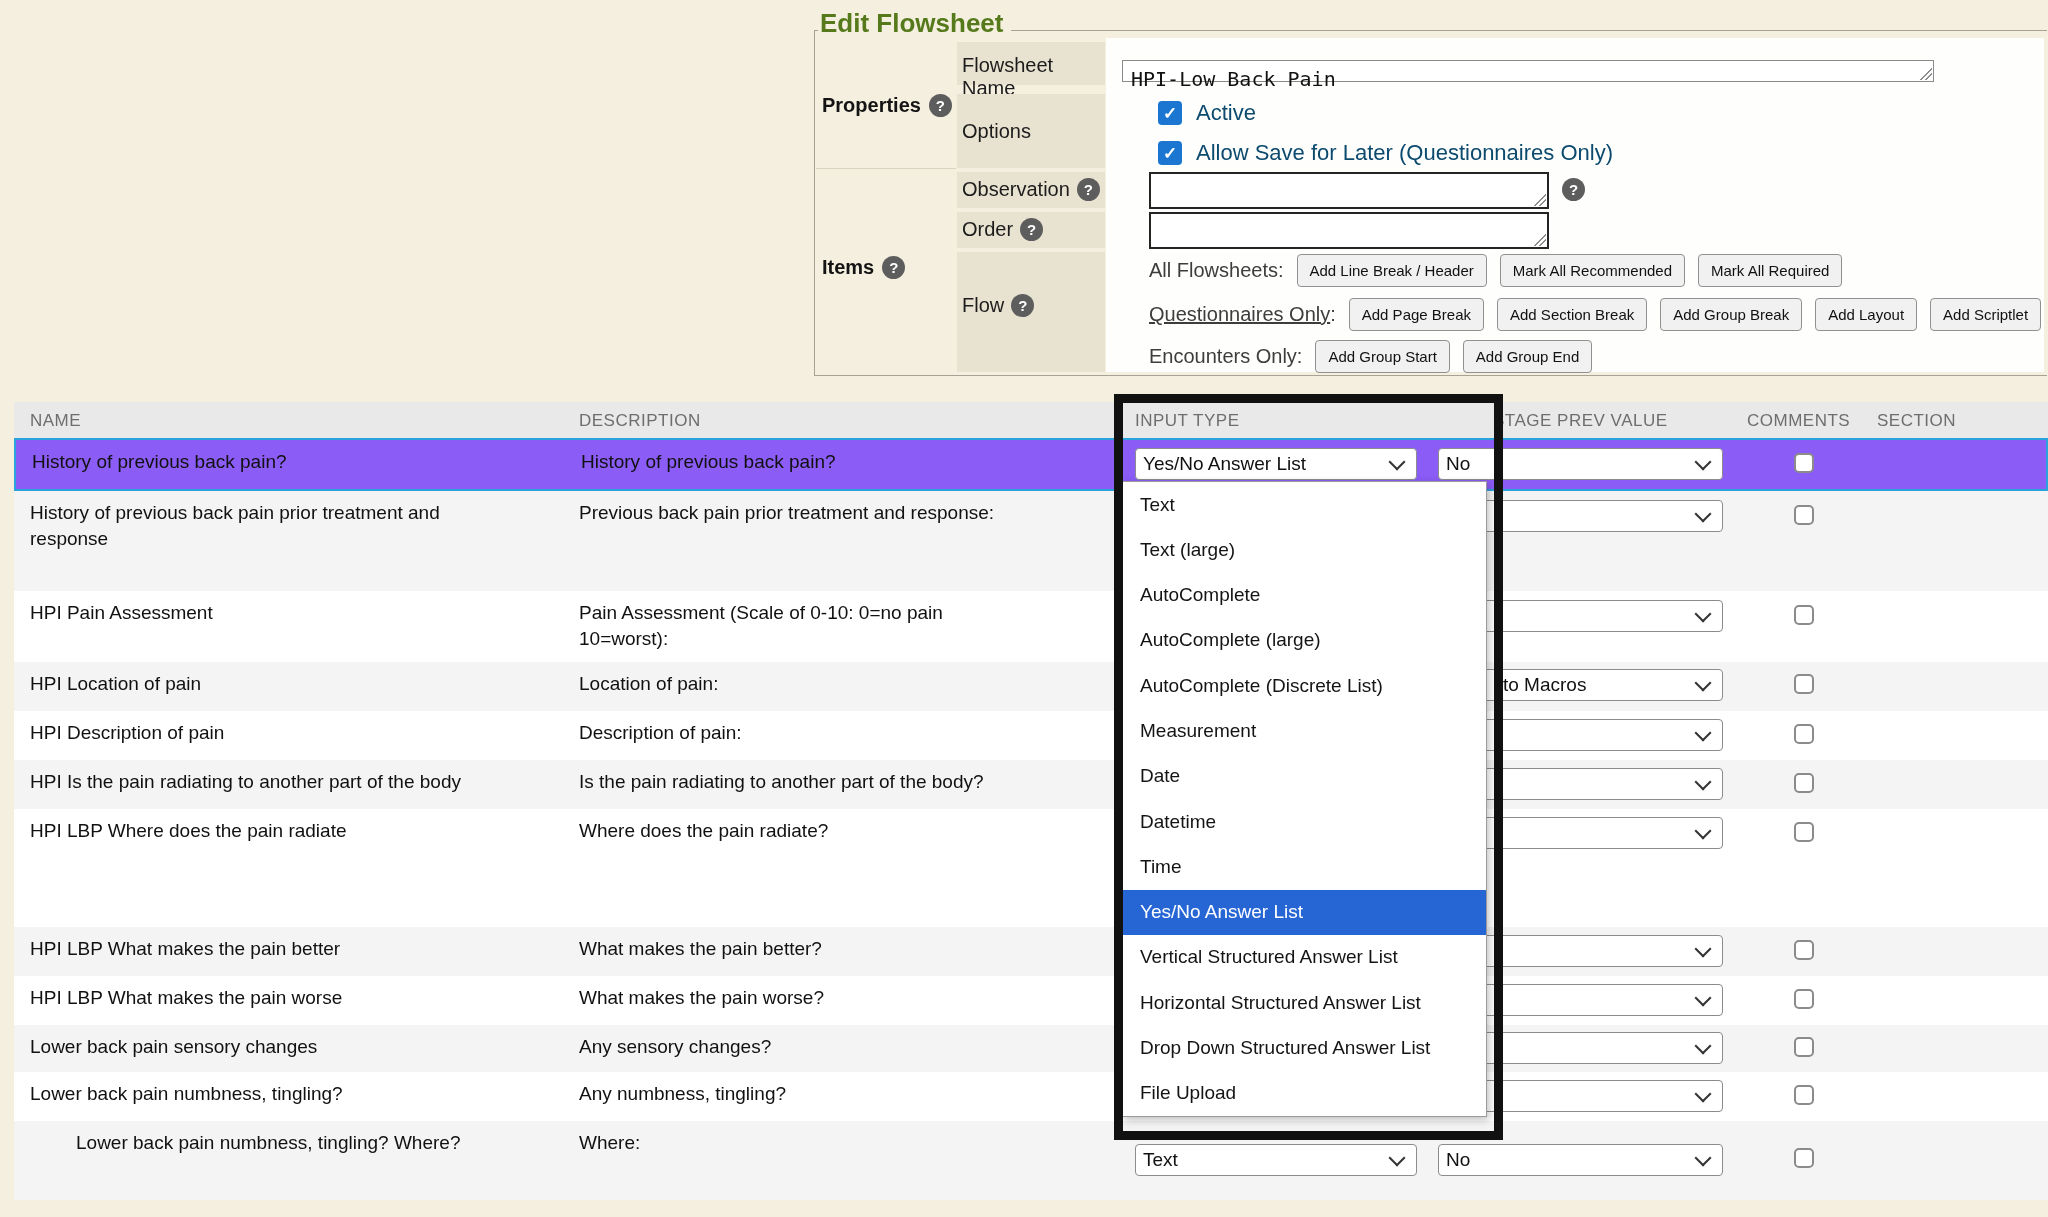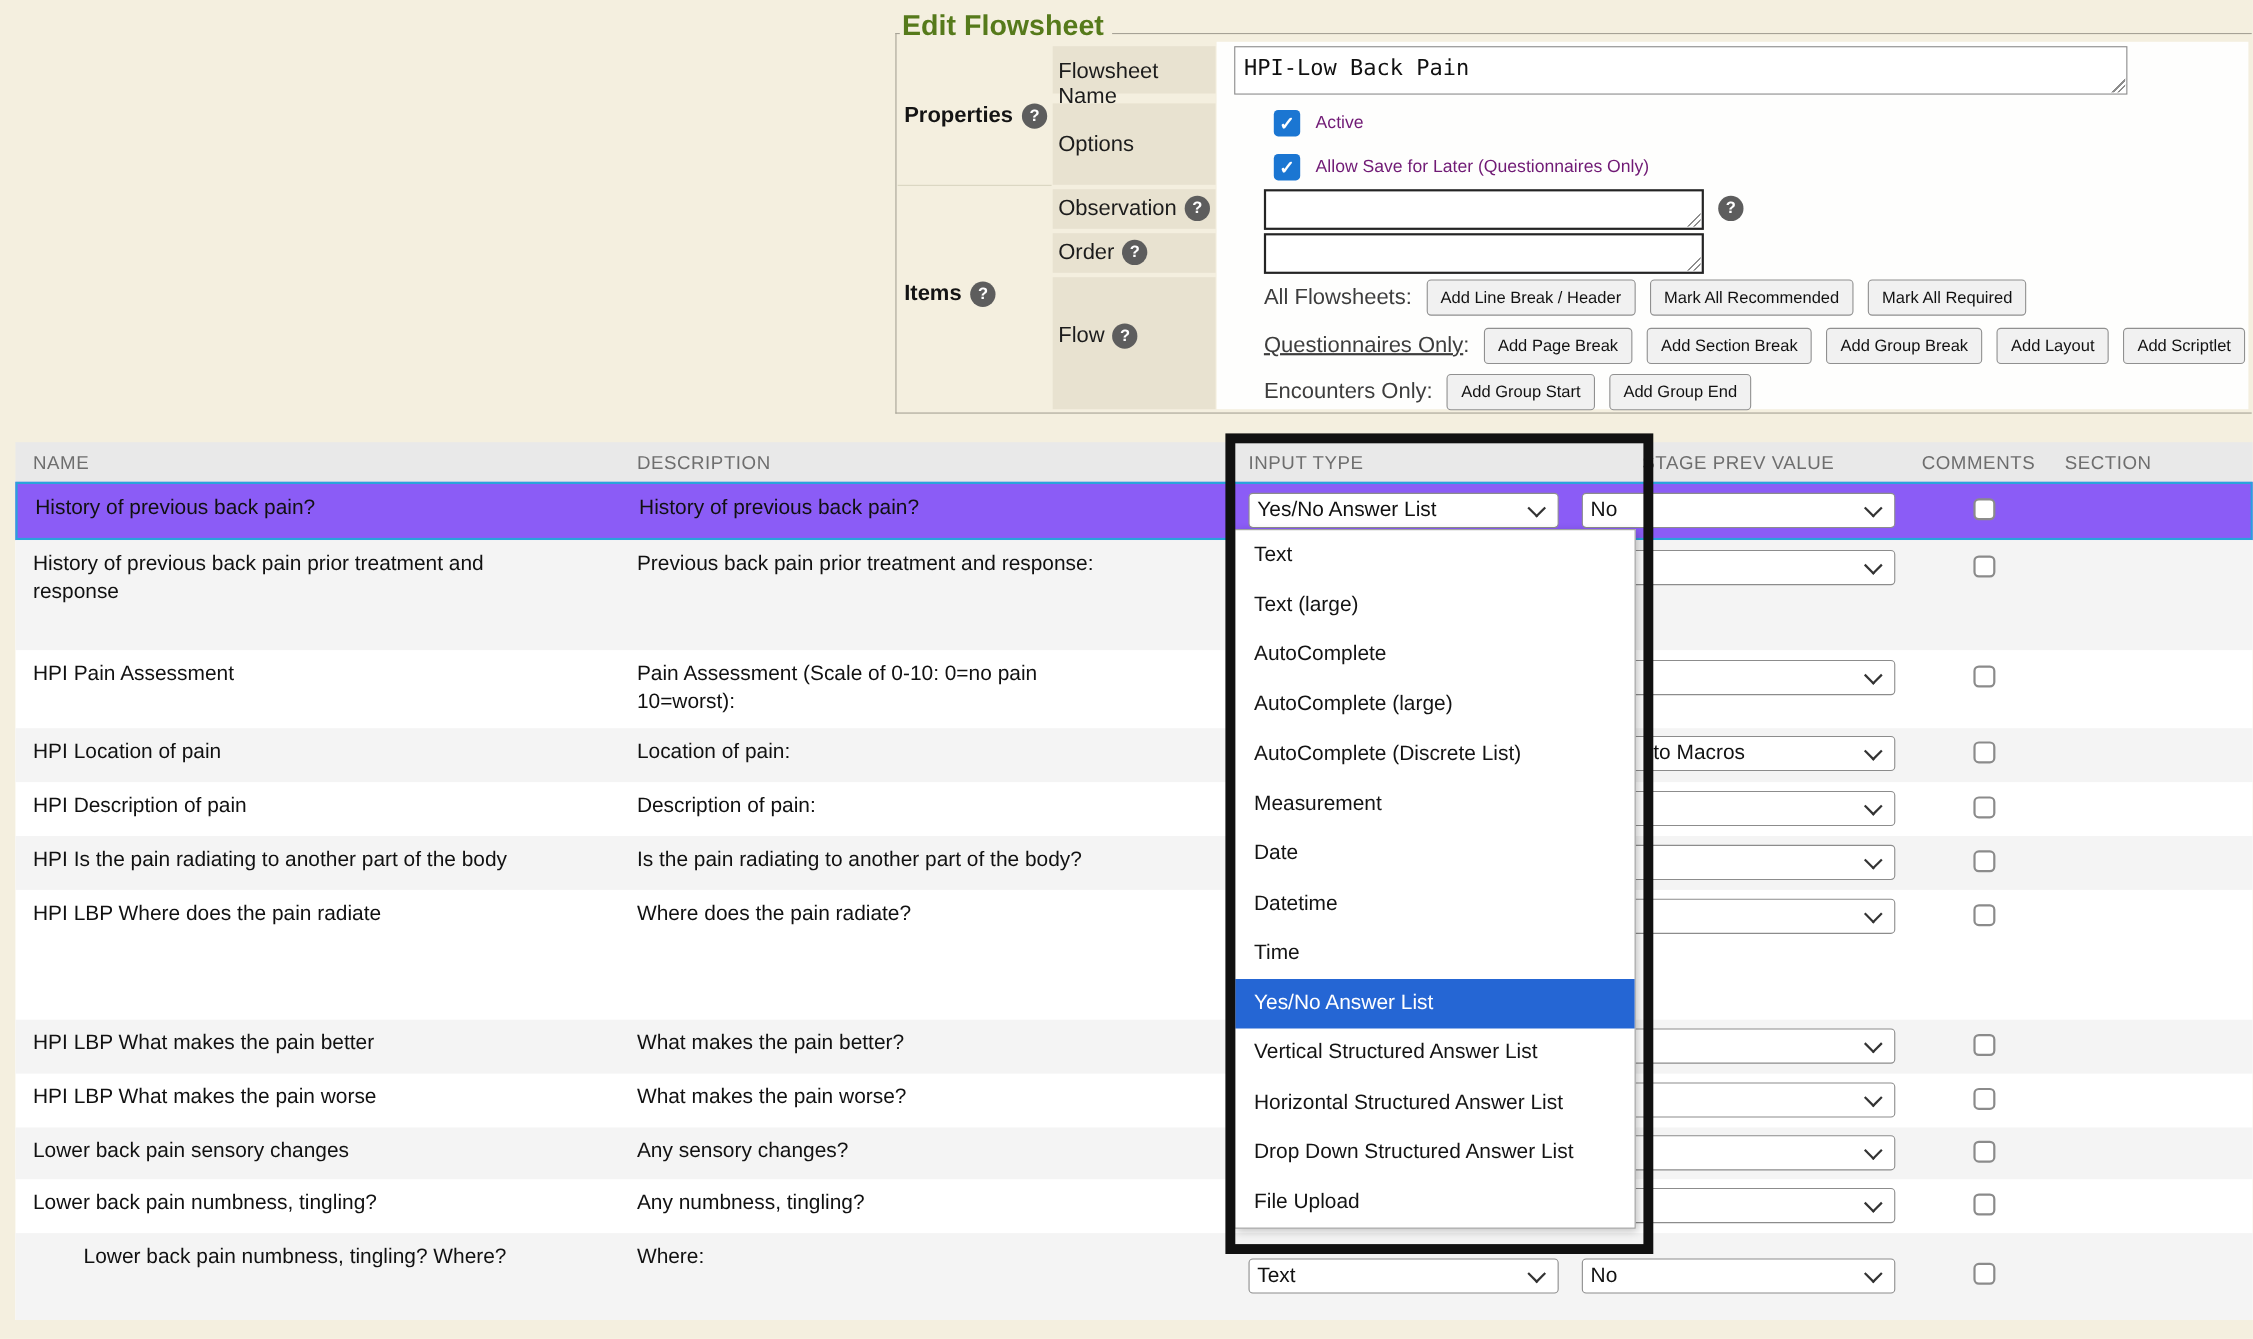--- a/index.html
+++ b/index.html
@@ -19,21 +19,21 @@
         display:inline-flex;align-items:center;justify-content:center;font-size:15px;font-weight:bold;}
   .help::before{content:"?";}
   .tinput{background:#fff;border:1.4px solid #8a8a8a;}
   .tinput.dark{border:2.5px solid #242424;}
   .grip::after{content:"";position:absolute;right:1px;bottom:1px;width:13px;height:13px;
         background:linear-gradient(135deg,transparent 0 52%,#8d8d8d 52% 60%,transparent 60% 72%,#8d8d8d 72% 80%,transparent 80%);}
   .mono{font-family:"DejaVu Sans Mono",monospace;font-size:20px;color:#111;padding:6px 0 0 8px;}
   .cbx{width:24px;height:24px;background:#1b76d2;border-radius:4px;color:#fff;display:inline-flex;
        align-items:center;justify-content:center;font-size:17px;font-weight:bold;}
   .cbx::before{content:"\2713";}
-  .cb-label{font-size:16px;color:#701a75;}
+  .cb-label{font-size:22px;color:#0c4a6e;}
   .flowrow{display:flex;align-items:center;gap:13px;}
   .flowlabel{font-size:20px;color:#3d3d3d;white-space:nowrap;}
   .btn{font-family:"Liberation Sans",sans-serif;font-size:15px;color:#111;background:#f1f1f1;
        border:1.3px solid #909090;border-radius:4px;padding:7px 12px;white-space:nowrap;}
   .u{text-decoration:underline;}
 
   
   .thead{left:14px;top:402px;width:2034px;height:36px;background:#e9e9e9;}
   .th{font-size:17px;color:#6e6e6e;letter-spacing:.5px;top:9px;white-space:nowrap;}
   .tbody-bg{left:14px;top:438px;width:2034px;height:762px;background:#ffffff;}
@@ -99,21 +99,21 @@
         <span class="help"></span>
       </div>
     </div>
     <div class="abs tan" style="top:222px;height:120px;">
       <div class="lbl" style="padding-top:42px;">
         <span>Flow</span>
         <span class="help"></span>
       </div>
     </div>
 
-    <div class="abs tinput grip mono" style="left:308px;top:12px;width:812px;height:44px;box-sizing:border-box;">HPI-Low Back Pain</div>
+    <div class="abs tinput grip mono" style="left:308px;top:30px;width:812px;height:22px;box-sizing:border-box;">HPI-Low Back Pain</div>
 
     <div class="abs" style="left:344px;top:70px;display:flex;align-items:center;gap:14px;">
       <span class="cbx"></span>
       <span class="cb-label">Active</span>
     </div>
     <div class="abs" style="left:344px;top:110px;display:flex;align-items:center;gap:14px;">
       <span class="cbx"></span>
       <span class="cb-label">Allow Save for Later (Questionnaires Only)</span>
     </div>
 

